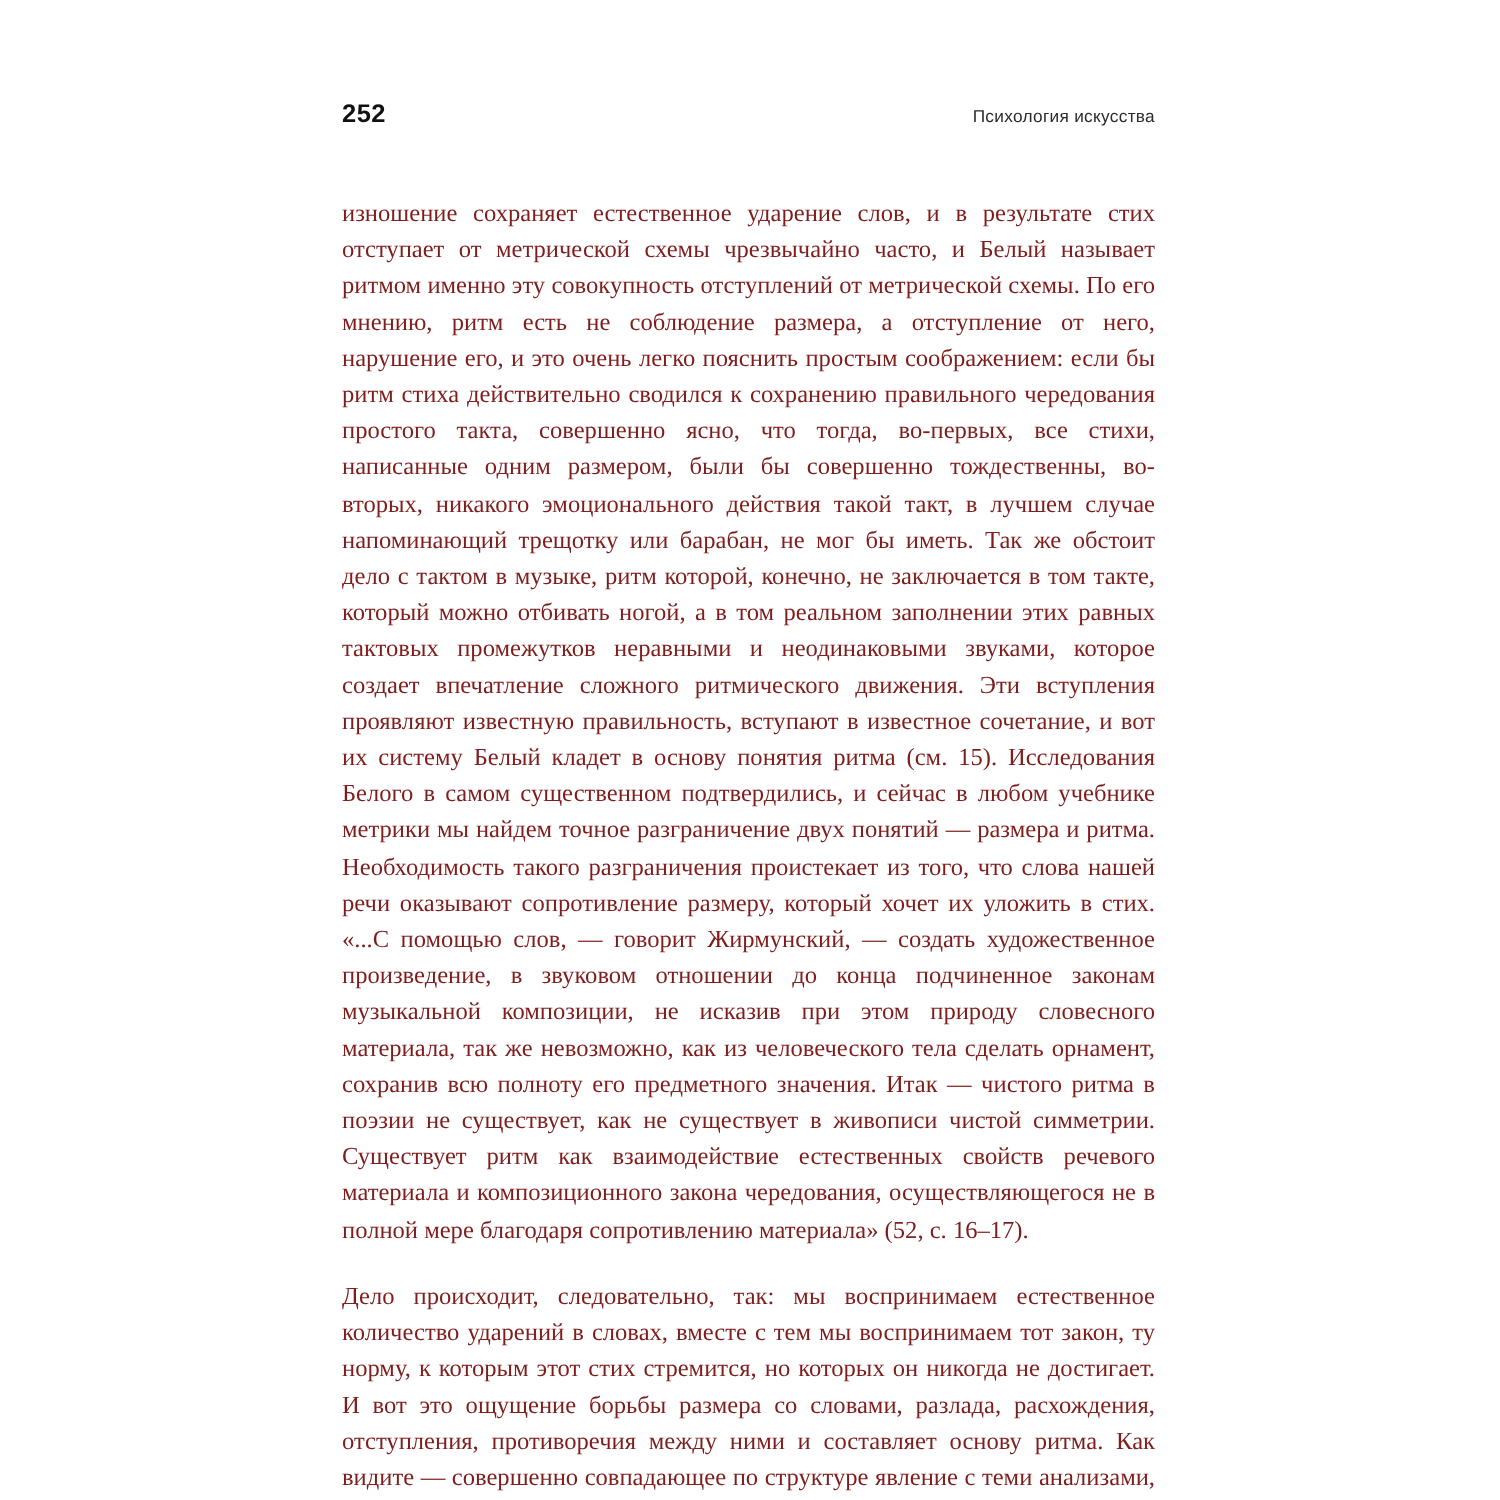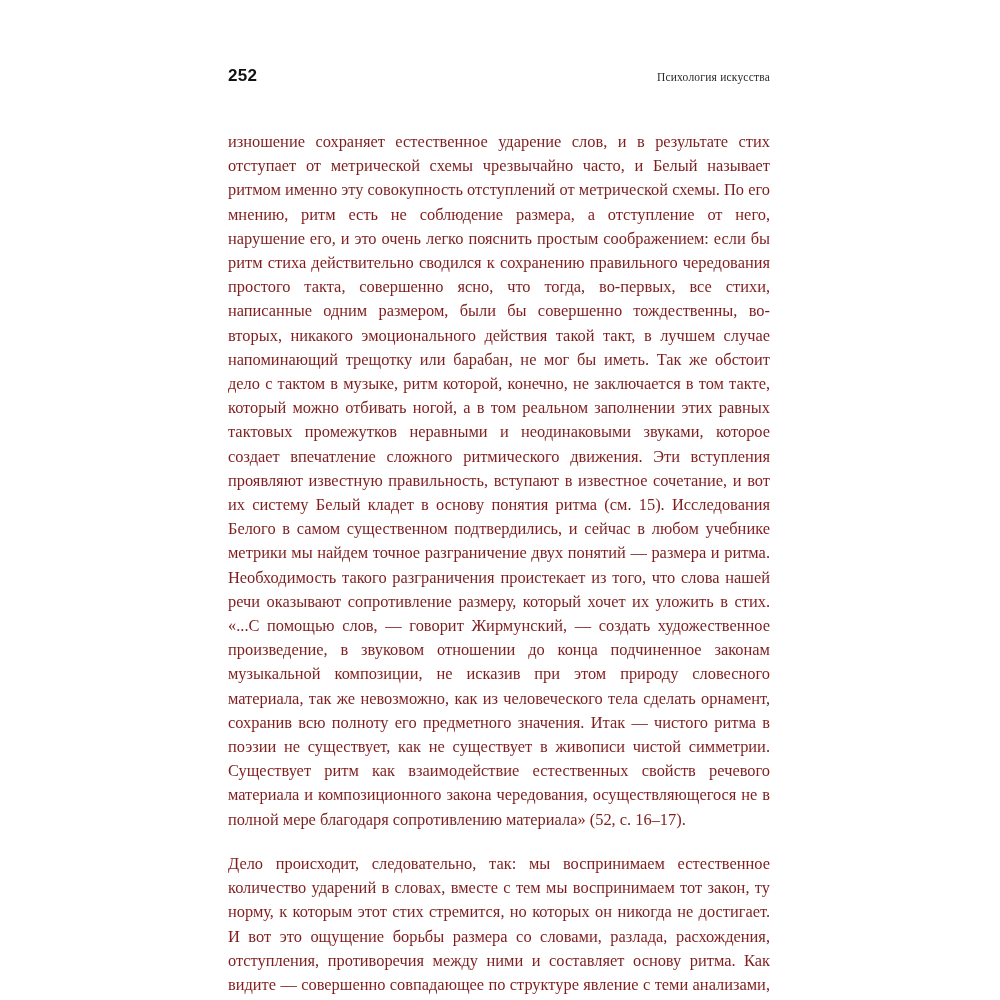--- a/index.html
+++ b/index.html
@@ -31,21 +31,21 @@
     justify-content: space-between;
   }
   .folio {
     font-family: "Liberation Sans", sans-serif;
     font-weight: bold;
     font-size: 17px;
     color: #111111;
     letter-spacing: 0.3px;
   }
   .running-title {
-    font-family: Liberation Serif, serif;
+    font-family: Liberation Sans, sans-serif;
     font-size: 11.5px;
     color: #2b2b2b;
     letter-spacing: 0.2px;
   }
   .content {
     position: absolute;
     left: 228px;
     top: 130px;
     width: 542px;
   }

